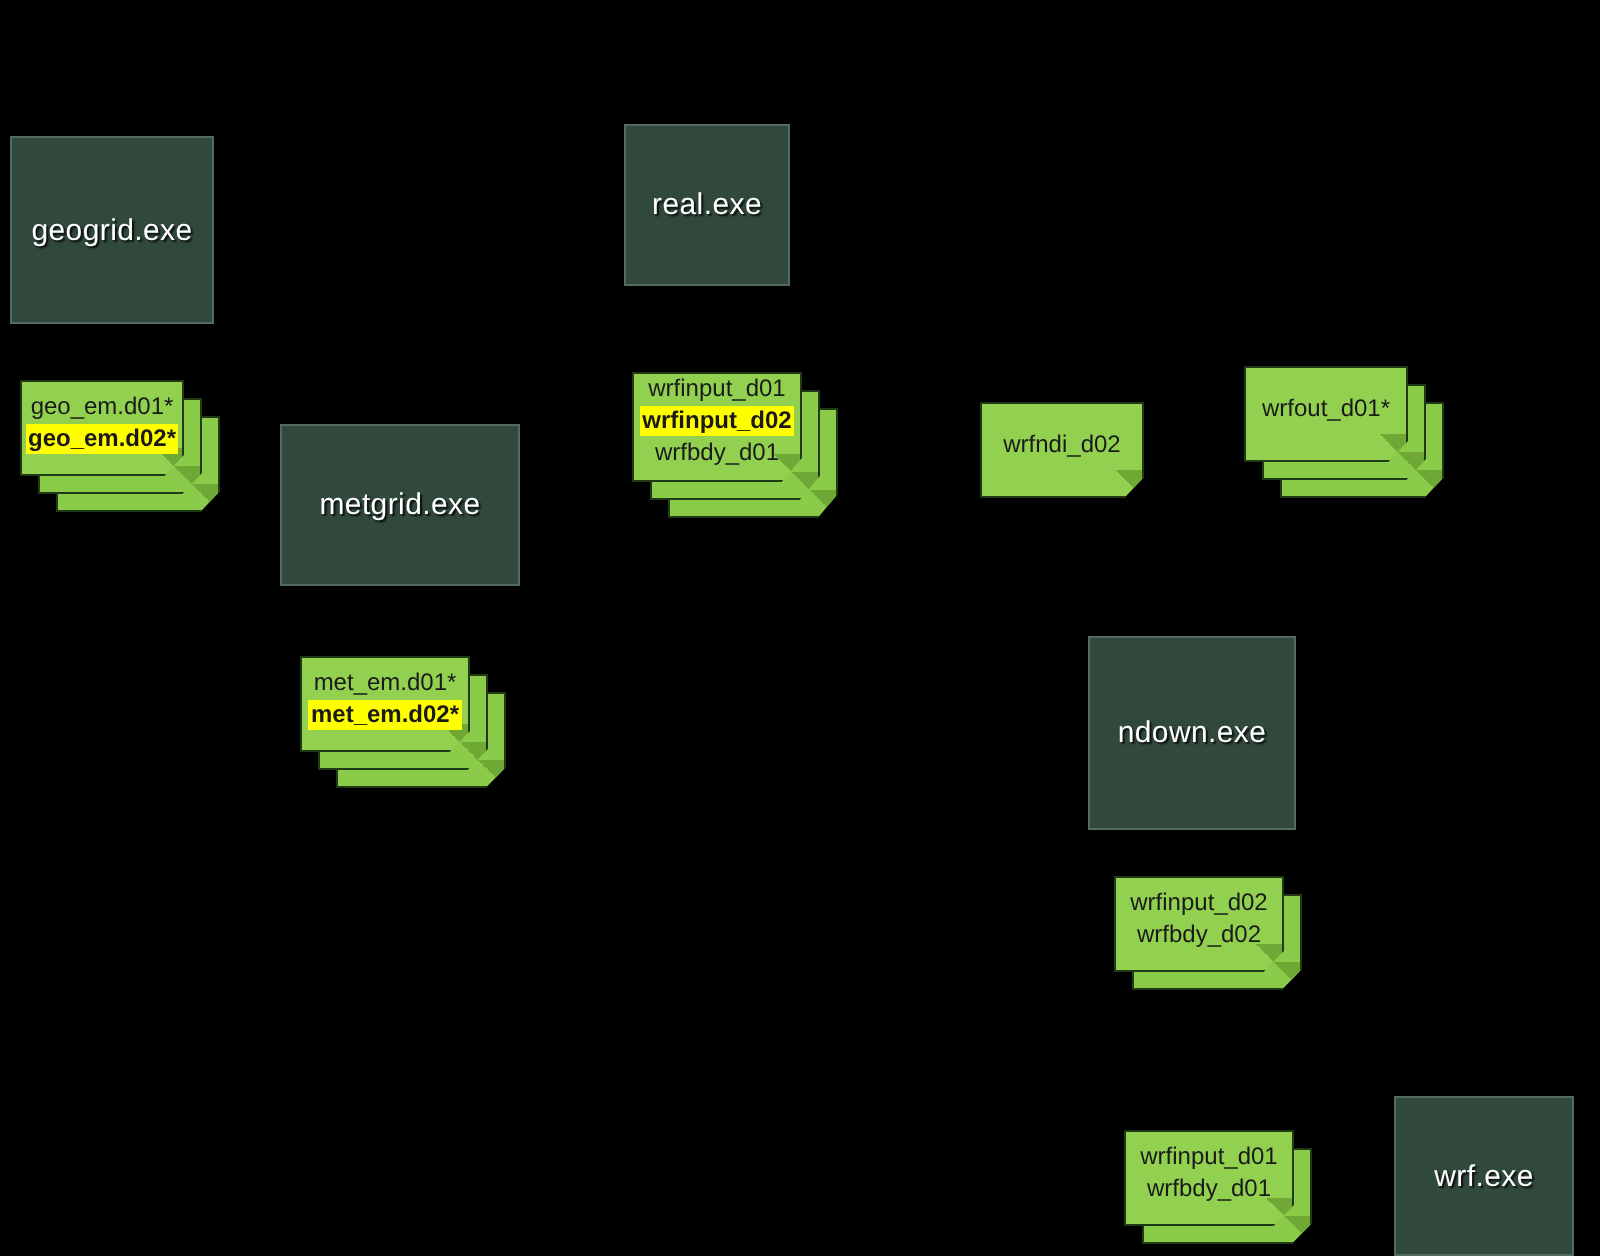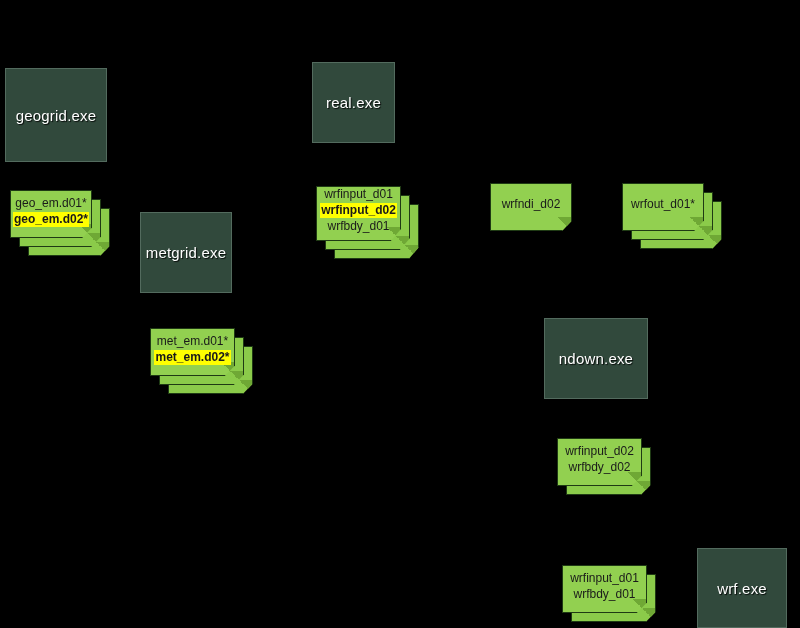--- a/index.html
+++ b/index.html
@@ -130,21 +130,21 @@
       </div>
       <div class="doc" style="left: 0px; top: 0px; width: 85px; height: 55px; z-index: 10;">
         <span class="fold"></span>
         <div class="doc-lines">
           <div class="doc-line">wrfinput_d01</div>
           <div class="doc-line hl">wrfinput_d02</div>
           <div class="doc-line">wrfbdy_d01</div>
         </div>
       </div>
     </div>
-    <div class="docstack" style="left: 490px; top: 183px; width: 82px; height: 48px;">
+    <div class="docstack" style="left: 490px; top: 201px; width: 82px; height: 48px;">
       <div class="doc" style="left: 0px; top: 0px; width: 82px; height: 48px; z-index: 10;">
         <span class="fold"></span>
         <div class="doc-lines">
           <div class="doc-line">wrfndi_d02</div>
         </div>
       </div>
     </div>
     <div class="docstack" style="left: 622px; top: 183px; width: 100px; height: 66px;">
       <div class="doc behind" style="left: 18px; top: 18px; width: 82px; height: 48px; z-index: 8;">
         <span class="fold"></span>
@@ -179,25 +179,25 @@
         <span class="fold"></span>
         <div class="doc-lines">
           <div class="doc-line">wrfinput_d01</div>
           <div class="doc-line">wrfbdy_d01</div>
         </div>
       </div>
     </div>
     <div class="proc" style="left: 5px; top: 68px; width: 102px; height: 94px;">
       <span class="proc-label">geogrid.exe</span>
     </div>
-    <div class="proc" style="left: 140px; top: 212px; width: 92px; height: 81px;">
+    <div class="proc" style="left: 140px; top: 212px; width: 120px; height: 81px;">
       <span class="proc-label">metgrid.exe</span>
     </div>
     <div class="proc" style="left: 312px; top: 62px; width: 83px; height: 81px;">
       <span class="proc-label">real.exe</span>
     </div>
-    <div class="proc" style="left: 544px; top: 318px; width: 104px; height: 81px;">
+    <div class="proc" style="left: 544px; top: 318px; width: 104px; height: 97px;">
       <span class="proc-label">ndown.exe</span>
     </div>
     <div class="proc" style="left: 697px; top: 548px; width: 90px; height: 80px;">
       <span class="proc-label">wrf.exe</span>
     </div>
   </div>
 
 </body></html>

